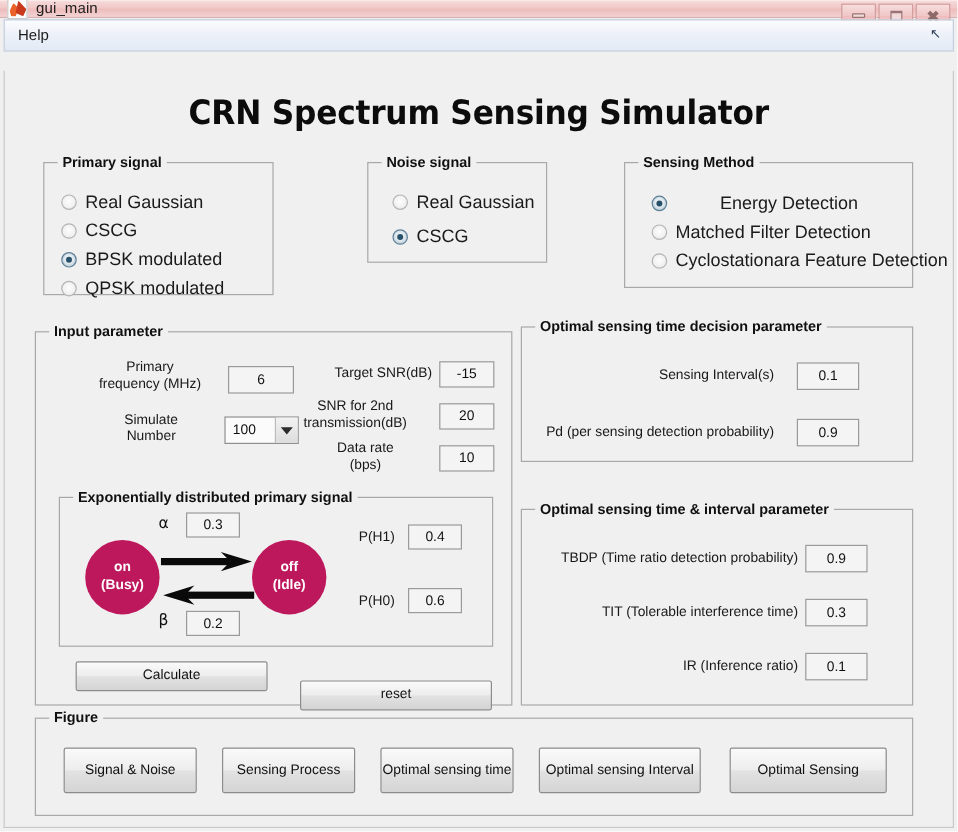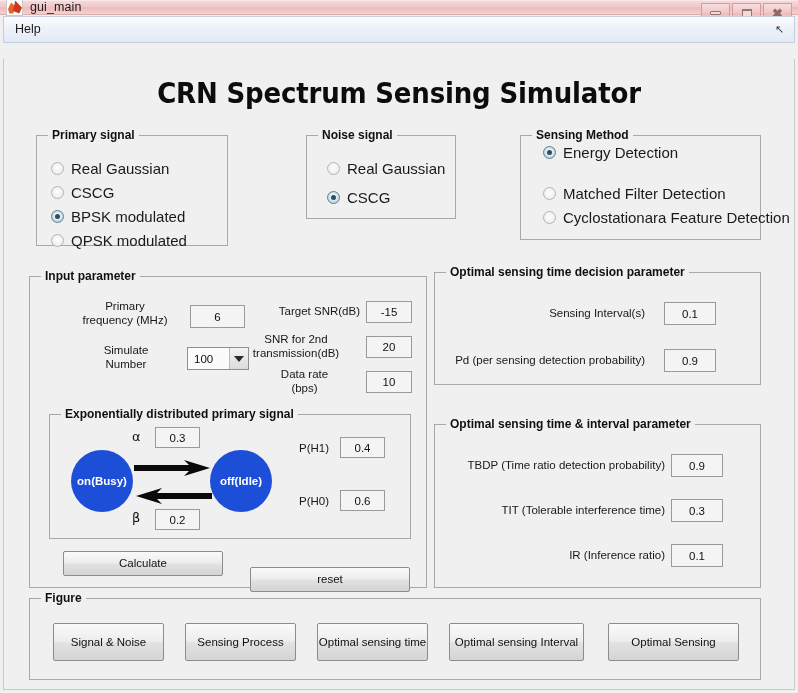--- a/index.html
+++ b/index.html
@@ -208,23 +208,23 @@
     color: #111111;
     display: flex; align-items: center; justify-content: center;
     text-align: center;
     line-height: 13px;
   }
 
   
   .state-circle {
     position: absolute;
     border-radius: 50%;
-    background: #1d4ed8;
+    background: #be185d;
     color: #ffffff;
-    display: flex; flex-direction: row;
+    display: flex; flex-direction: column;
     align-items: center; justify-content: center;
     font-size: 11.5px;
     font-weight: bold;
     line-height: 15px;
   }
   .greek {
     position: absolute;
     font-size: 13px;
     color: #101010;
     font-family: "DejaVu Sans", sans-serif;
@@ -297,21 +297,21 @@
       </div>
       <div class="radio-row" style="left:20px; top:53px;">
         <span class="radio on"></span>
         <span>CSCG</span>
       </div>
     </div>
 
     <div class="panel" style="left:516px; top:76px; width:241px; height:105px;">
       <div class="panel-title">Sensing Method</div>
 
-      <div class="radio-row" style="left:22px; top:8px;">
+      <div class="radio-row" style="left:22px; top:25px;gap:37px;">
         <span class="radio on"></span>
         <span>Energy Detection</span>
       </div>
       <div class="radio-row" style="left:22px; top:49px;">
         <span class="radio"></span>
         <span>Matched Filter Detection</span>
       </div>
       <div class="radio-row" style="left:22px; top:73px;">
         <span class="radio"></span>
         <span>Cyclostationara Feature Detection</span>

